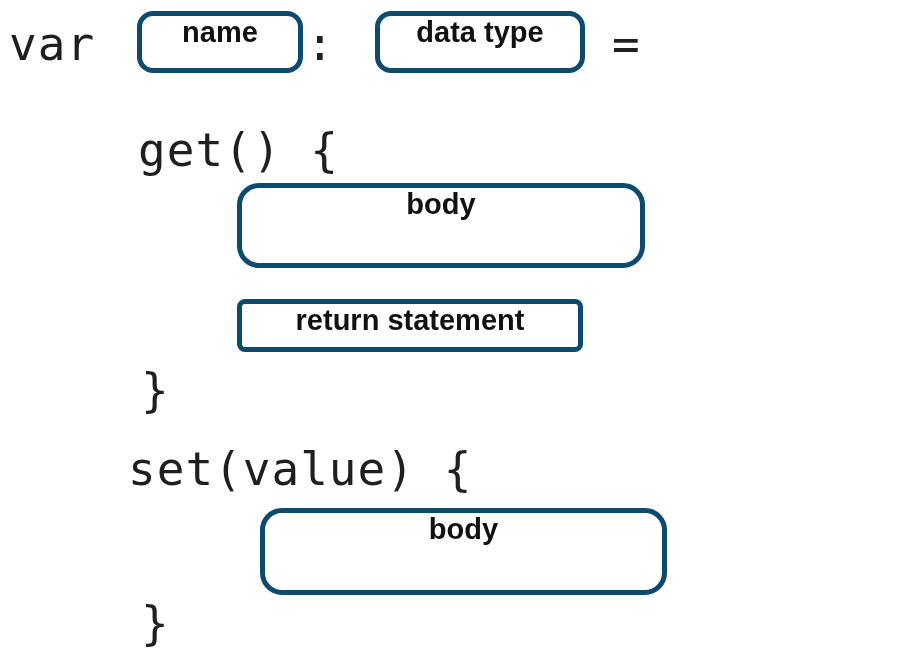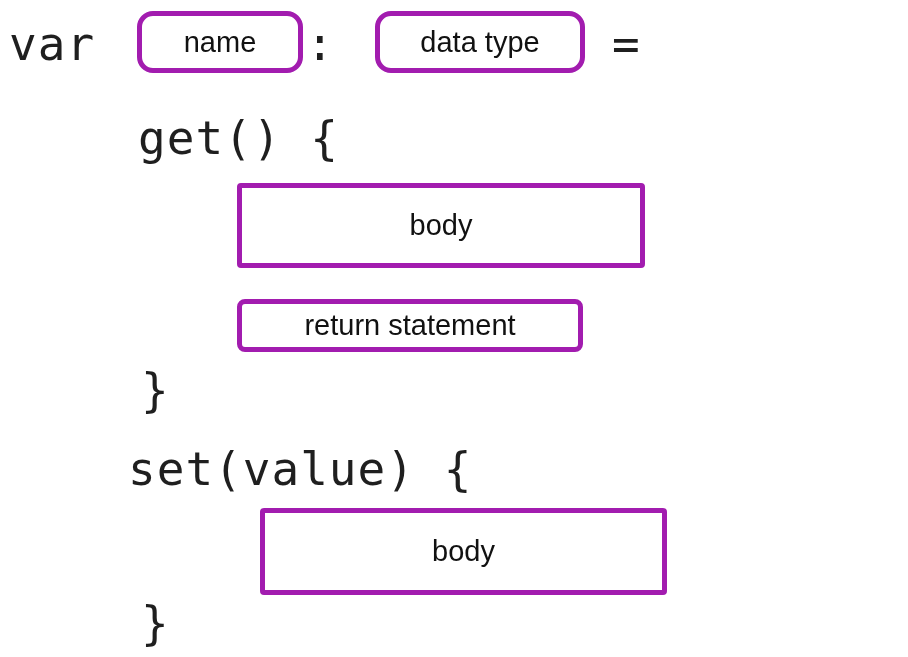--- a/index.html
+++ b/index.html
@@ -22,32 +22,32 @@
     font-weight: 400;
     line-height: 38px;
     color: #1f1f1f;
     letter-spacing: 1px;
     white-space: pre;
   }
   .pill {
     position: absolute;
     box-sizing: border-box;
     background: #ffffff;
-    border: 5px solid #a21caf;
+    border: 5px solid #0c4a6e;
     display: flex;
-    align-items: center;
+    align-items: flex-start;
     justify-content: center;
     font-family: "Liberation Sans", sans-serif;
-    font-weight: 400;
+    font-weight: 700;
     font-size: 29px;
     color: #111111;
     text-align: center;
   }
   .pill.r16 { border-radius: 16px; }
-  .pill.r14 { border-radius: 4px; }
+  .pill.r14 { border-radius: 22px; }
   .pill.r8  { border-radius: 8px; }
 </style>
 </head>
 <body>
 
 <div class="canvas">
 
   <span class="code" style="left:9px; top:25px;">var</span>
 
   <div class="pill r16" style="left:137px; top:11px; width:166px; height:62px;">
@@ -56,21 +56,21 @@
 
   <span class="code" style="left:306px; top:25px;">:</span>
 
   <div class="pill r16" style="left:375px; top:11px; width:210px; height:62px;">
     <span>data type</span>
   </div>
 
   <span class="code" style="left:612px; top:25px;">=</span>
 
 
-  <span class="code" style="left:138px; top:119px;">get() {</span>
+  <span class="code" style="left:138px; top:131px;">get() {</span>
 
   <div class="pill r14" style="left:237px; top:183px; width:408px; height:85px;">
     <span>body</span>
   </div>
 
   <div class="pill r8" style="left:237px; top:299px; width:346px; height:53px;">
     <span>return statement</span>
   </div>
 
   <span class="code" style="left:141px; top:371px;">}</span>

